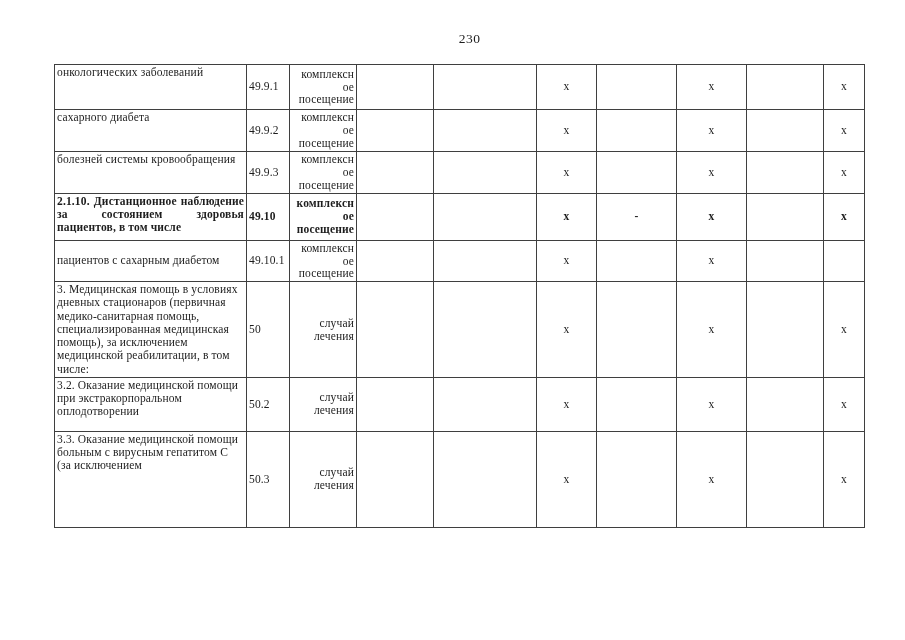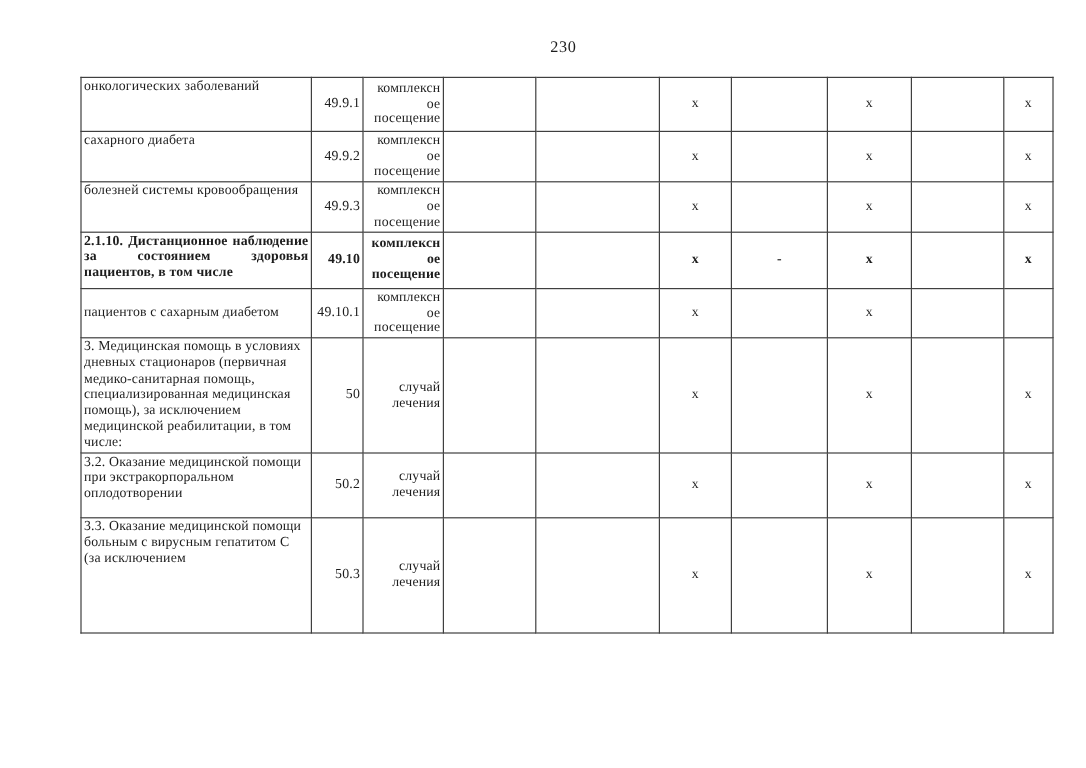--- a/index.html
+++ b/index.html
@@ -22,21 +22,21 @@
     top: 31px;
     left: 0;
     right: 0;
     text-align: center;
     font-size: 13.5px;
     letter-spacing: 0.5px;
     color: #1d1d1d;
   }
   table.svc {
     position: absolute;
-    left: 67px;
+    left: 54px;
     top: 64px;
     width: 810px;
     border-collapse: collapse;
     table-layout: fixed;
     font-size: 11.5px;
     line-height: 1.15;
     letter-spacing: 0.15px;
   }
   table.svc td {
     border: 1px solid #3f3f3f;
@@ -44,21 +44,21 @@
     overflow: hidden;
   }
   td.desc {
     text-align: left;
     vertical-align: top;
     padding: 2px 4px 1px 5px;
   }
   td.desc.just { text-align: justify; }
   tr:nth-child(5) td.desc { vertical-align: middle; }
   td.code {
-    text-align: right;
+    text-align: left;
     vertical-align: middle;
   }
   td.unit {
     text-align: right;
     vertical-align: middle;
     white-space: pre-line;
     line-height: 1.12;
   }
   td.mark {
     text-align: center;

